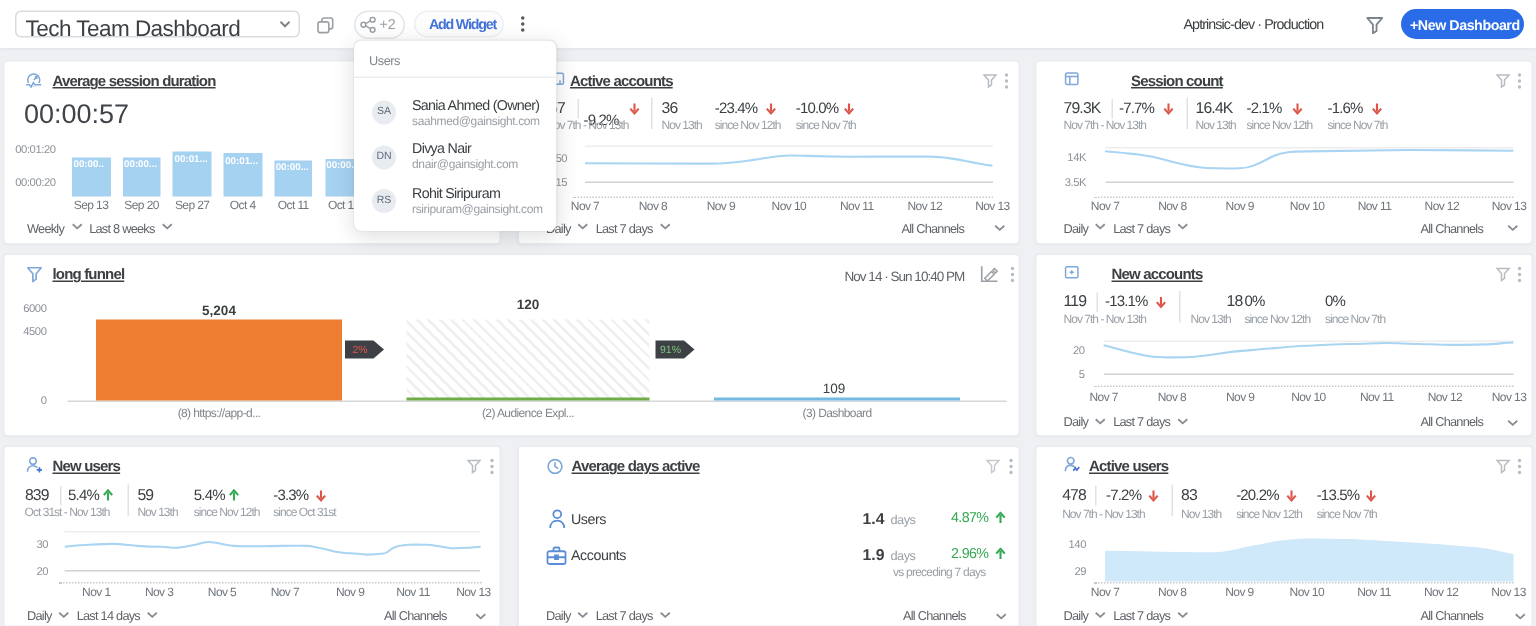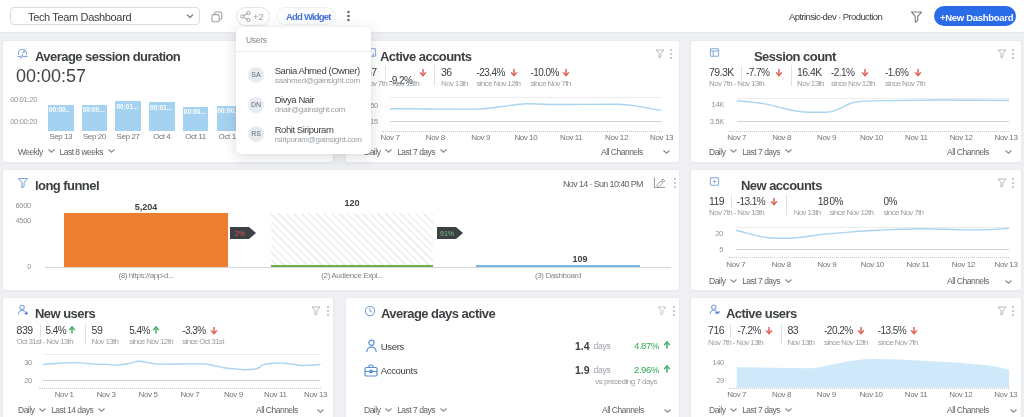--- a/index.html
+++ b/index.html
@@ -1,41 +1,41 @@
 <!DOCTYPE html>
 <html><head>
 <meta charset="utf-8">
 <style>
 html,body{margin:0;padding:0;}
 body{font-family:"Liberation Sans",sans-serif;background:#eef0f3;}
 #page{position:relative;width:1024px;height:417px;overflow:hidden;background:#eef0f3;}
 #topbar{position:absolute;left:0;top:0;width:1024px;height:32px;background:#fff;box-shadow:0 1px 2px rgba(0,0,0,0.05);}
 .abs{position:absolute;}
 .card{position:absolute;background:#fff;border:1px solid #e9ebee;border-radius:3px;box-sizing:border-box;box-shadow:0 1px 2px rgba(0,0,0,0.03);}
-.title{position:absolute;font-size:13px;letter-spacing:-0.55px;font-weight:bold;color:#3c4043;white-space:nowrap;}
+.title{position:absolute;font-size:10px;letter-spacing:-0.55px;font-weight:bold;color:#3c4043;white-space:nowrap;text-decoration:underline;}
 .val{position:absolute;font-size:10.5px;letter-spacing:-0.55px;color:#3c4043;white-space:nowrap;}
 .pct{position:absolute;font-size:10px;letter-spacing:-0.55px;color:#3c4043;white-space:nowrap;}
 .sub{position:absolute;font-size:8px;letter-spacing:-0.65px;color:#9aa0a6;white-space:nowrap;}
 .vdiv{position:absolute;width:1px;background:#dfe2e6;}
 .ylab{position:absolute;font-size:7.5px;letter-spacing:-0.3px;color:#8d9298;text-align:right;width:30px;white-space:nowrap;}
 .xlab{position:absolute;font-size:8px;letter-spacing:-0.4px;color:#70767c;white-space:nowrap;transform:translateX(-50%);}
 .grid{position:absolute;height:1px;background:#ededf0;}
 .grid2{position:absolute;height:1px;background:#cfd2d6;}
 .dots{position:absolute;height:0;border-top:1px dotted #c6c9ce;}
 .foot{position:absolute;font-size:8.5px;letter-spacing:-0.5px;color:#5f6368;white-space:nowrap;}
 .hicons{position:absolute;}
 svg{display:block;}
 .inl{display:inline-block;vertical-align:middle;}
 </style>
 </head>
 <body>
 <div id="page">
 <div id="topbar">
  <div class="abs" style="left:10px;top:7px;width:190px;height:18px;border:1px solid #d8dbdf;border-radius:4px;box-sizing:border-box;"></div>
- <div class="abs" style="left:17px;top:11px;font-size:11px;letter-spacing:-0.35px;color:#3c4043;margin-left:11px;">Tech Team Dashboard</div>
+ <div class="abs" style="left:17px;top:11px;font-size:15px;letter-spacing:-0.35px;color:#3c4043;">Tech Team Dashboard</div>
  <svg class="abs" style="left:185px;top:13px;" width="10" height="7" viewBox="0 0 10 7">
         <path d="M2 1.5 L5 4.5 L8 1.5" fill="none" stroke="#80868b" stroke-width="1.3"></path>
       </svg>
  <svg class="abs" style="left:211px;top:11px;" width="12" height="12" viewBox="0 0 12 12">
         <rect x="3.6" y="1" width="7.2" height="7.2" rx="1.4" fill="none" stroke="#9aa0a6" stroke-width="1.1"></rect>
         <rect x="1" y="3.6" width="7.2" height="7.2" rx="1.4" fill="#fff" stroke="#9aa0a6" stroke-width="1.1"></rect>
       </svg>
  <div class="abs" style="left:236px;top:7px;width:34px;height:19px;border:1px solid #e2e5e9;border-radius:10px;box-sizing:border-box;"></div>
  <svg class="abs" style="left:240px;top:11px;" width="11" height="11" viewBox="0 0 11 11">
         <circle cx="2.3" cy="5.5" r="1.6" fill="none" stroke="#9aa0a6" stroke-width="1"></circle>
@@ -260,21 +260,21 @@
         <text x="11" y="9.5" font-size="7" fill="#e2574c" text-anchor="middle" font-family="Liberation Sans,sans-serif">2%</text>
       </svg>
  <div class="abs" style="left:268px;top:43.4px;width:162.3px;height:53px;background:repeating-linear-gradient(45deg,#ffffff 0px,#ffffff 3.6px,#f0f0f1 3.6px,#f0f0f1 5.4px);"></div>
  <div class="abs" style="left:349px;top:28.2px;font-size:9px;font-weight:bold;color:#3c4043;transform:translateX(-50%);">120</div>
  <div class="abs" style="left:268px;top:95.4px;width:162.3px;height:2px;background:#70ad47;"></div>
  <svg class="abs" style="left:432.7px;top:56.4px;" width="28" height="14" viewBox="0 0 28 14">
         <path d="M1 1 h19 l7 6 l-7 6 h-19 z" fill="#3d4145"></path>
         <text x="11" y="9.5" font-size="7" fill="#7ec47f" text-anchor="middle" font-family="Liberation Sans,sans-serif">91%</text>
       </svg>
  <div class="abs" style="left:473px;top:95.3px;width:164px;height:1.8px;background:#74b9e0;"></div>
- <div class="abs" style="left:553px;top:83.5px;font-size:9px;font-weight:bold;color:#3c4043;transform:translateX(-50%);margin-left:24px;">109</div>
+ <div class="abs" style="left:553px;top:83.5px;font-size:9px;font-weight:normal;color:#3c4043;transform:translateX(-50%);">109</div>
  <div class="xlab" style="left:143px;top:101px;color:#80868b;">(8) https://app-d...</div>
  <div class="xlab" style="left:349px;top:101px;color:#80868b;">(2) Audience Expl...</div>
  <div class="xlab" style="left:555px;top:101px;color:#80868b;">(3) Dashboard</div>
 </div>
 <div class="card" id="c5" style="left:690px;top:169px;width:332px;height:122px;">
  <svg class="abs" style="left:18px;top:6px;" width="11" height="11" viewBox="0 0 12 12">
         <rect x="1.5" y="2" width="9" height="8" rx="1" fill="none" stroke="#7fa8d9" stroke-width="1.1"></rect>
         <path d="M6 4.5 V7.5 M4.5 6 H7.5" stroke="#7fa8d9" stroke-width="1.1"></path>
       </svg>
  <div class="title" style="left:50px;top:8px;">New accounts</div>
@@ -462,21 +462,21 @@
           <path d="M1 1 h8 l-3 3.4 v3.2 l-2 1.4 v-4.6 z" fill="none" stroke="#b6bcc2" stroke-width="1"></path>
         </svg>
       </div>
  <div class="hicons" style="left:320px;top:7px;">
         <svg width="4" height="12" viewBox="0 0 4 12">
           <circle cx="2" cy="2" r="1.1" fill="#b6bcc2"></circle>
           <circle cx="2" cy="6" r="1.1" fill="#b6bcc2"></circle>
           <circle cx="2" cy="10" r="1.1" fill="#b6bcc2"></circle>
         </svg>
       </div>
- <div class="val" style="left:17.1px;top:26px;">716</div>
+ <div class="val" style="left:17.1px;top:26px;">478</div>
  <div class="vdiv" style="left:39.1px;top:26px;height:13px;"></div>
  <div class="pct" style="left:46.4px;top:27px;">-7.2%</div>
  <svg class="abs" style="left:74px;top:27.5px;" width="8" height="9" viewBox="0 0 8 9">
         <path d="M4 1 V6.3" stroke="#dd5448" stroke-width="1.4"></path>
         <path d="M1.2 4.4 L4 7.6 L6.8 4.4" fill="none" stroke="#dd5448" stroke-width="1.4"></path>
       </svg>
  <div class="vdiv" style="left:89.8px;top:25px;height:21px;"></div>
  <div class="val" style="left:96.4px;top:26px;">83</div>
  <div class="pct" style="left:133.1px;top:27px;">-20.2%</div>
  <svg class="abs" style="left:166px;top:27.5px;" width="8" height="9" viewBox="0 0 8 9">

